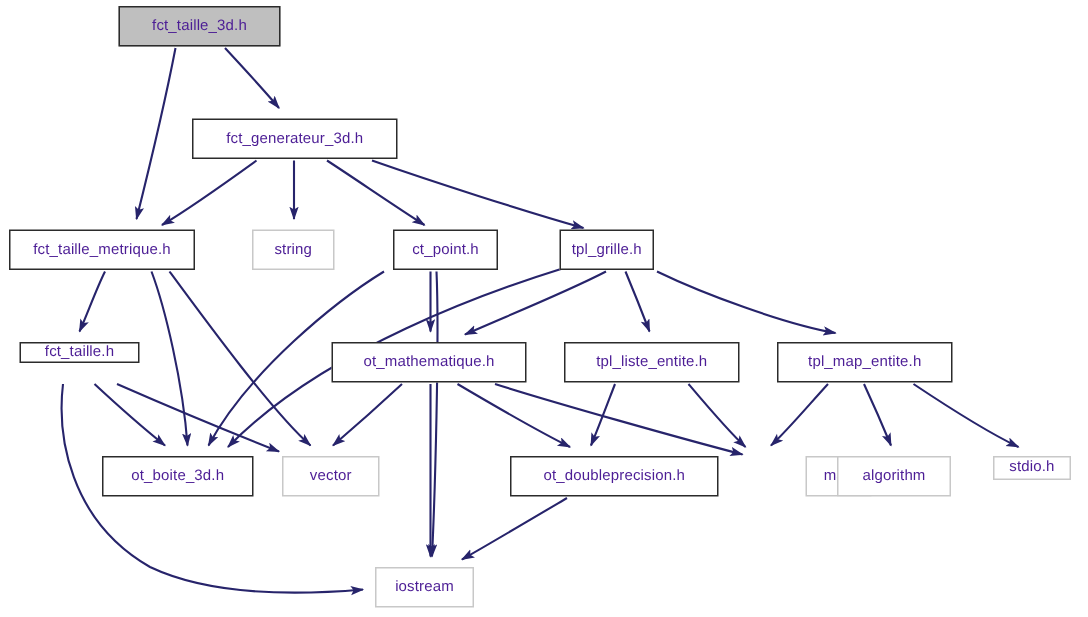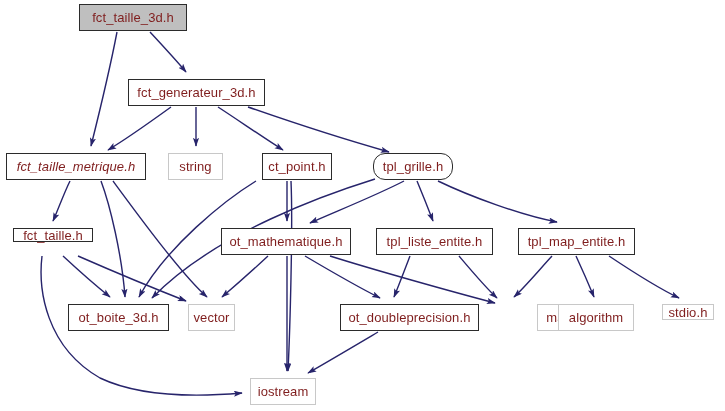--- a/index.html
+++ b/index.html
@@ -24,23 +24,23 @@
     height: 411px;
     pointer-events: none;
   }
   .node {
     position: absolute;
     box-sizing: border-box;
     display: flex;
     align-items: center;
     justify-content: center;
     white-space: nowrap;
-    font-size: 13px;
+    font-size: 10px;
     line-height: 1;
-    color: #7f1d1d;
+    color: #4c1d95;
     background: #ffffff;
     border: 1px solid #c8c8c8;
     letter-spacing: 0.1px;
   }
   .node.project {
     border: 1.6px solid #2b2b2b;
   }
   .node.current {
     border: 1.6px solid #2b2b2b;
     background: #bfbfbf;
@@ -81,28 +81,28 @@
       <path d="M 287 256 C 287 288 287 344 287 371" fill="none" stroke="#27246b" stroke-width="1.4" marker-end="url(#arrow)"></path>
       <path d="M 410 256 C 405 269 399 285 394 297" fill="none" stroke="#27246b" stroke-width="1.4" marker-end="url(#arrow)"></path>
       <path d="M 459 256 C 470 269 486 288 497 298" fill="none" stroke="#27246b" stroke-width="1.4" marker-end="url(#arrow)"></path>
       <path d="M 552 256 C 540 269 525 287 514 297" fill="none" stroke="#27246b" stroke-width="1.4" marker-end="url(#arrow)"></path>
       <path d="M 576 256 C 582 269 589 285 594 297" fill="none" stroke="#27246b" stroke-width="1.4" marker-end="url(#arrow)"></path>
       <path d="M 609 256 C 630 270 660 289 679 298" fill="none" stroke="#27246b" stroke-width="1.4" marker-end="url(#arrow)"></path>
       <path d="M 378 332 C 356 345 329 361 308 373" fill="none" stroke="#27246b" stroke-width="1.4" marker-end="url(#arrow)"></path>
     </svg>
 <div class="node current" style="left: 79px; top: 4px; width: 108px; height: 27px;">fct_taille_3d.h</div>
     <div class="node project" style="left: 128px; top: 79px; width: 137px; height: 27px;">fct_generateur_3d.h</div>
-    <div class="node project" style="left: 6px; top: 153px; width: 140px; height: 27px; font-style: italic;">fct_taille_metrique.h</div>
+    <div class="node project" style="left: 6px; top: 153px; width: 124px; height: 27px;">fct_taille_metrique.h</div>
     <div class="node system" style="left: 168px; top: 153px; width: 55px; height: 27px;">string</div>
     <div class="node project" style="left: 262px; top: 153px; width: 70px; height: 27px;">ct_point.h</div>
-    <div class="node project" style="left: 373px; top: 153px; width: 80px; height: 27px; border-radius: 12px;">tpl_grille.h</div>
+    <div class="node project" style="left: 373px; top: 153px; width: 63px; height: 27px;">tpl_grille.h</div>
     <div class="node project" style="left: 13px; top: 228px; width: 80px; height: 14px;">fct_taille.h</div>
     <div class="node project" style="left: 221px; top: 228px; width: 130px; height: 27px;">ot_mathematique.h</div>
     <div class="node project" style="left: 376px; top: 228px; width: 117px; height: 27px;">tpl_liste_entite.h</div>
     <div class="node project" style="left: 518px; top: 228px; width: 117px; height: 27px;">tpl_map_entite.h</div>
     <div class="node project" style="left: 68px; top: 304px; width: 101px; height: 27px;">ot_boite_3d.h</div>
-    <div class="node system" style="left: 188px; top: 304px; width: 47px; height: 27px;">vector</div>
+    <div class="node system" style="left: 188px; top: 304px; width: 65px; height: 27px;">vector</div>
     <div class="node project" style="left: 324px; top: 304px; width: 139px; height: 27px; margin-left: 16px;">ot_doubleprecision.h</div>
     <div class="node system" style="left: 492px; top: 304px; width: 44px; height: 27px; margin-left: 45px;">map</div>
     <div class="node system" style="left: 558px; top: 304px; width: 76px; height: 27px;">algorithm</div>
     <div class="node system" style="left: 662px; top: 304px; width: 52px; height: 16px;">stdio.h</div>
     <div class="node system" style="left: 250px; top: 378px; width: 66px; height: 27px;">iostream</div>
   </div>
 
 </body></html>

